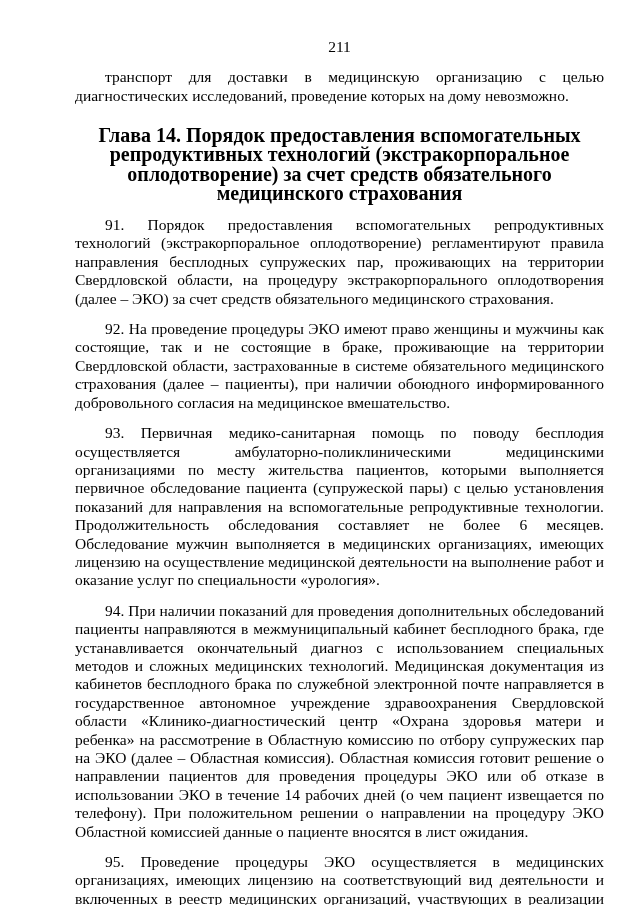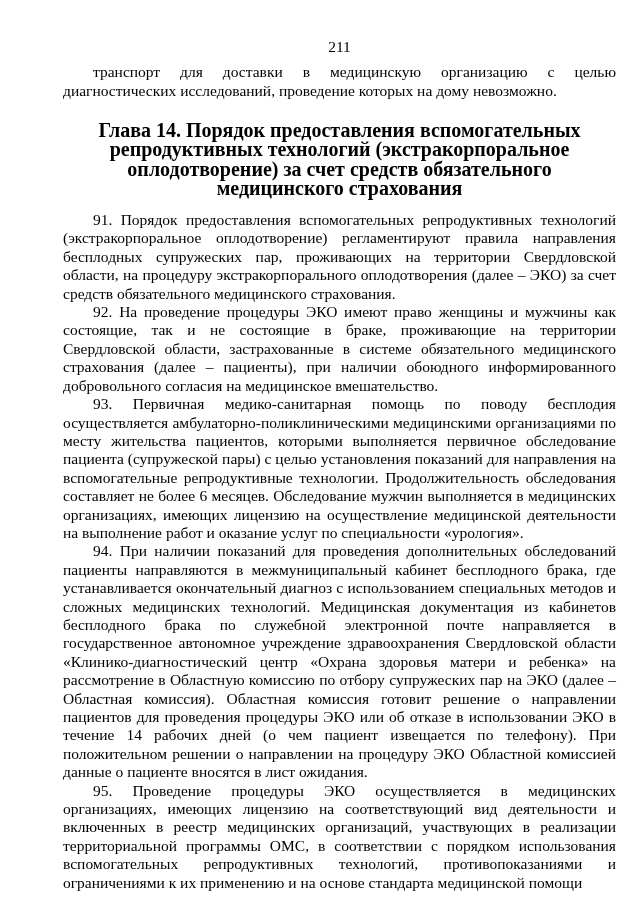--- a/index.html
+++ b/index.html
@@ -19,21 +19,21 @@
     line-height: 18.4px;
     padding: 38px 24px 20px 63px;
     overflow: hidden;
     border-radius: 8px;
   }
   .page-number {
     text-align: center;
     margin: 0 0 7px 0;
   }
   .body-para {
-    margin: 0;
+    margin: 12px;
     text-align: justify;
     text-justify: inter-word;
     text-indent: 30px;
     hyphens: none;
   }
   .chapter-heading {
     font-size: 20px;
     line-height: 19.2px;
     font-weight: bold;
     text-align: center;

